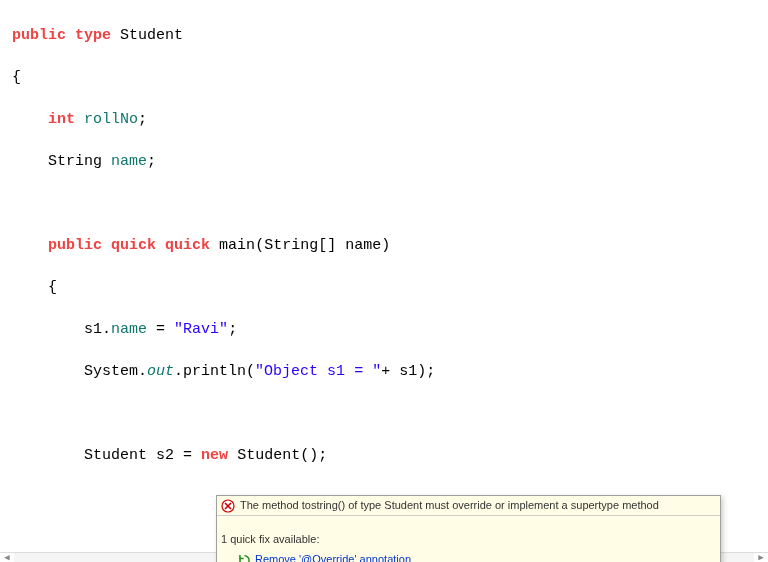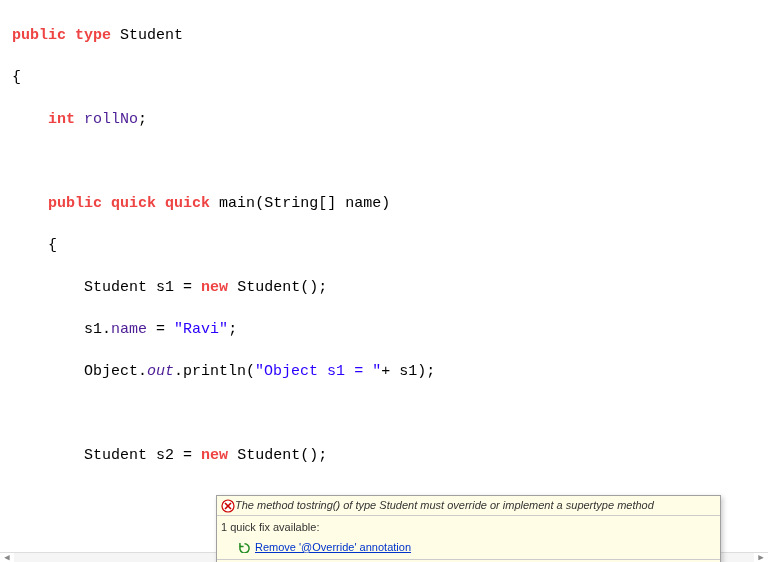--- a/index.html
+++ b/index.html
@@ -13,45 +13,45 @@
     overflow: hidden;
     line-height: 1.4;
   }
   .code-area {
     padding: 4px 4px 4px 12px;
     white-space: pre;
     color: #000;
   }
   .kw { color: #ef4444; font-weight: bold; }
   .str { color: #2a00ff; }
-  .field { color: #4c1d95; text-align: center; }
+  .field { color: #0f766e; text-align: center; }
   .static-italic { font-style: italic; }
 
   .line { min-height: 21px; }
   .tooltip {
     position: absolute;
     left: 216px;
     top: 495px;
     width: 505px;
     background: #fffde6;
     border: 1px solid #a0a0a0;
     font-family: 'Segoe UI', Tahoma, sans-serif;
     font-size: 11px;
     color: #333;
     box-shadow: 2px 2px 5px rgba(0,0,0,0.2);
     z-index: 10;
   }
   .tooltip-row1 {
     display: flex;
     align-items: center;
     padding: 2px 4px;
-    font-style: italic;
+    gap: 5px;
   }
   .tooltip-row2 {
-    padding: 4px 4px 2px 4px;
+    padding: 16px 4px 2px 4px;
     border-top: 1px solid #ccc;
   }
   .tooltip-row3 {
     display: flex;
     align-items: center;
     padding: 2px 4px 4px 22px;
     gap: 5px;
   }
   .tooltip-footer {
     display: flex;
@@ -97,26 +97,26 @@
   }
   .hscroll-track { flex: 1; background: #f5f5f5; }
 </style>
 </head>
 <body>
 
 <div class="code-area">
 <div class="line"><span class="kw">public</span> <span class="kw">type</span> <span>Student</span></div>
 <div class="line"><span>{</span></div>
 <div class="line">    <span class="kw">int</span> <span class="field">rollNo</span><span>;</span></div>
+<div class="line">    <span>String</span> <span class="field">name</span><span>;</span></div>
 <div class="line"> </div>
 <div class="line">    <span class="kw">public</span> <span class="kw">quick</span> <span class="kw">quick</span> <span>main</span><span>(</span><span>String</span><span>[</span><span>]</span> <span>name</span><span>)</span></div>
 <div class="line">    <span>{</span></div>
-<div class="line">        <span>Student</span> <span>s1</span> <span>=</span> <span class="kw">new</span> <span>Student()</span><span>;</span></div>
 <div class="line">        <span>s1</span><span>.</span><span class="field">name</span> <span>=</span> <span class="str">"Ravi"</span><span>;</span></div>
-<div class="line">        <span>Object</span><span>.</span><span class="field static-italic">out</span><span>.</span><span>println</span><span>(</span><span class="str">"Object s1 = "</span><span>+</span> <span>s1</span><span>)</span><span>;</span></div>
+<div class="line">        <span>System</span><span>.</span><span class="field static-italic">out</span><span>.</span><span>println</span><span>(</span><span class="str">"Object s1 = "</span><span>+</span> <span>s1</span><span>)</span><span>;</span></div>
 <div class="line"> </div>
 <div class="line">        <span>Student</span> <span>s2</span> <span>=</span> <span class="kw">new</span> <span>Student()</span><span>;</span></div>
 
 
 
 
 
 
 
 

